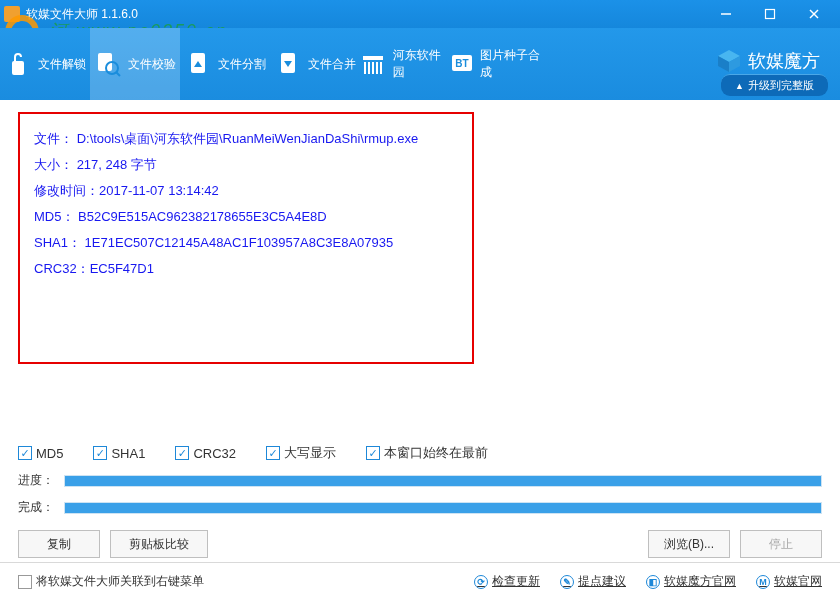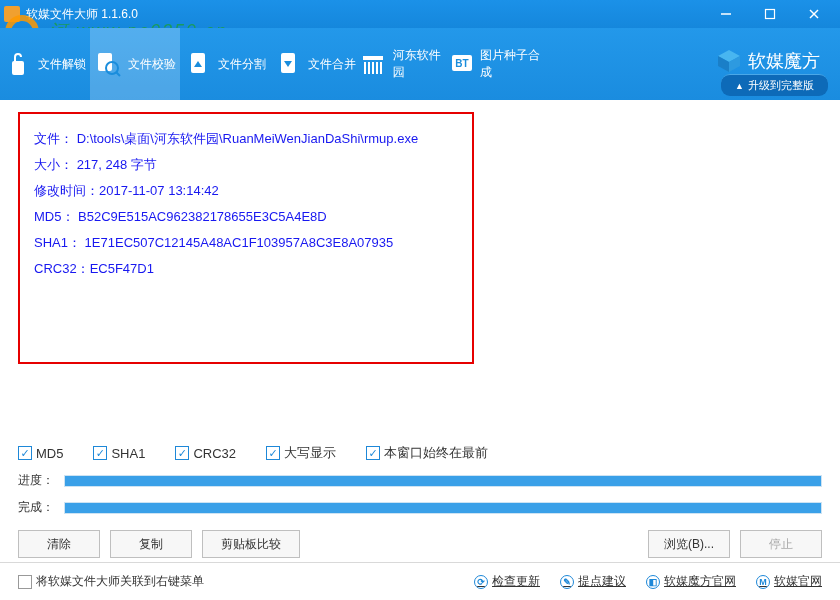--- a/index.html
+++ b/index.html
@@ -179,21 +179,20 @@
       </div>
   </div>
   <div class="prog-row">
     <span>完成：</span>
     <div class="prog-bar">
         <div class="prog-fill" style="width:100%"></div>
       </div>
   </div>
 
   <div class="btn-row">
-    <div class="btn">清除</div>
     <div class="btn">复制</div>
     <div class="btn" style="min-width:98px">剪贴板比较</div>
     <div class="spacer"></div>
     <div class="btn">浏览(B)...</div>
     <div class="btn disabled">停止</div>
   </div>
 </div>
 
 <div class="footer">
   <label class="chk">

